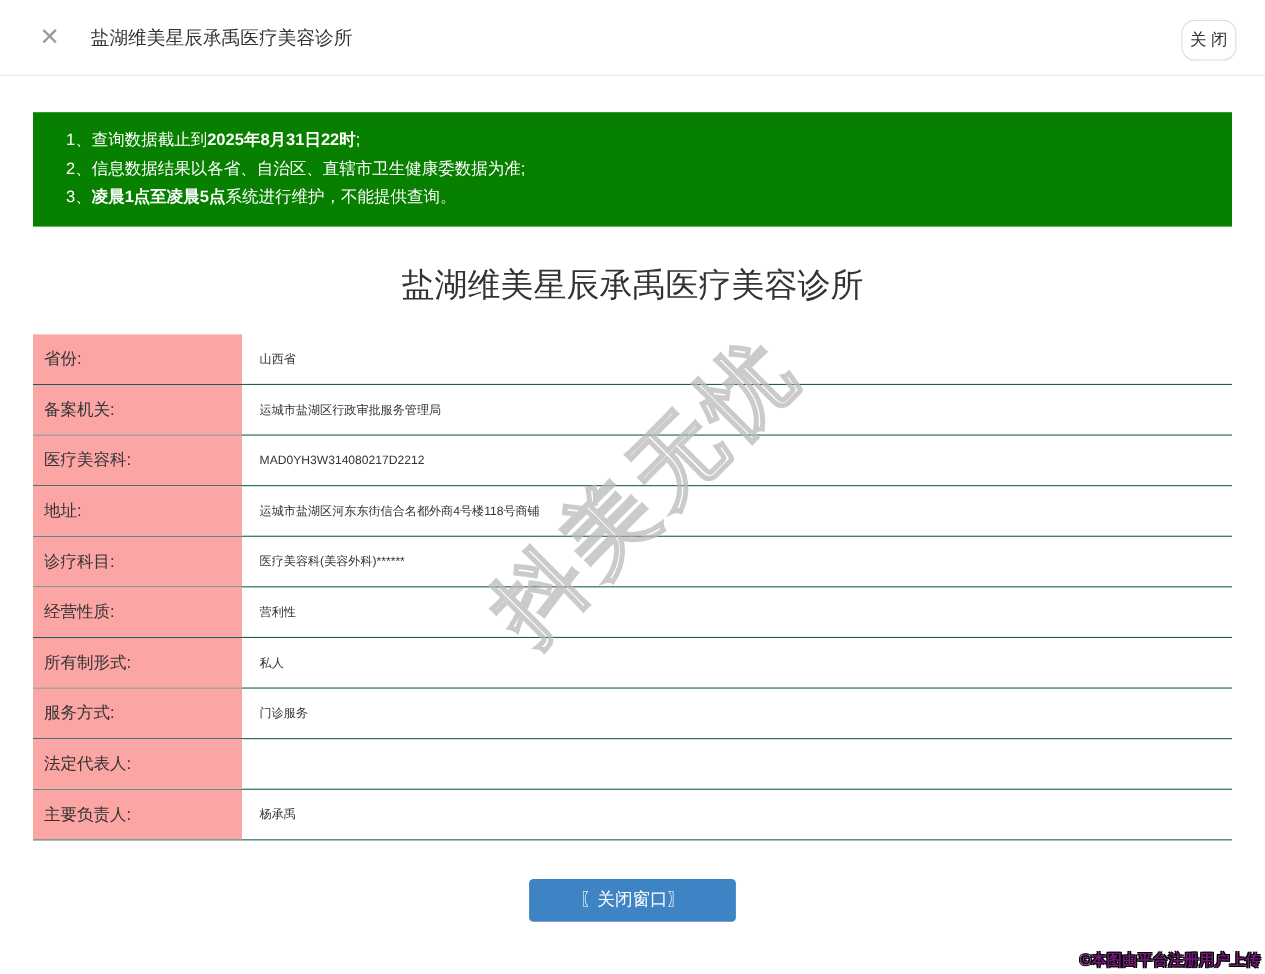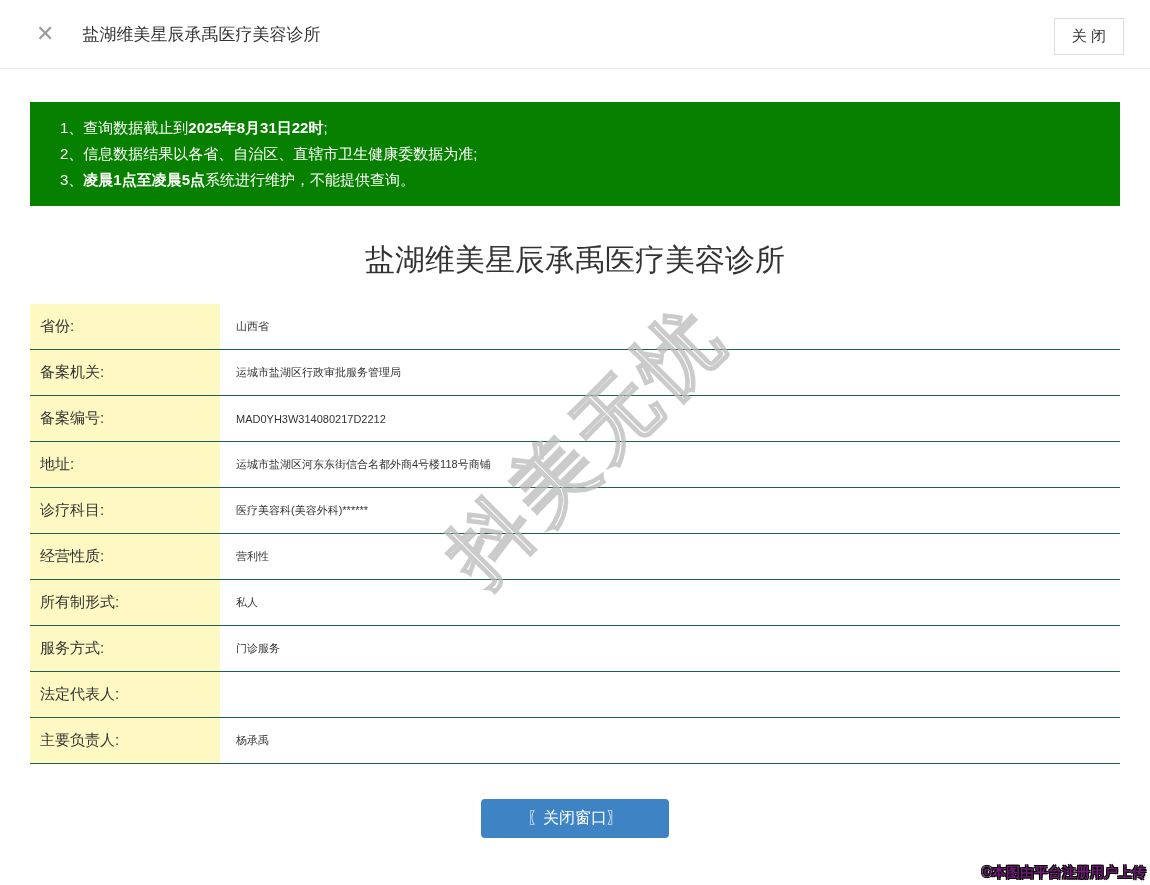--- a/index.html
+++ b/index.html
@@ -33,24 +33,24 @@
   }
   .header .hd-title {
     margin-left: 28px;
     font-size: 17px;
     color: #333;
   }
   .header .close-btn {
     position: absolute;
     right: 26px;
     top: 18px;
-    padding: 8px 17px;
+    padding: 8px 7px;
     background: #fff;
     border: 1px solid #dcdcdc;
-    border-radius: 0;
+    border-radius: 12px;
     font-size: 15px;
     color: #333;
     cursor: pointer;
     font-family: inherit;
   }
   
   .content { padding: 0 30px; }
   .notice {
     margin-top: 33px;
     background: #078000;
@@ -70,21 +70,21 @@
   }
   
   .info-table { width: 100%; }
   .row {
     display: flex;
     height: 46px;
     border-bottom: 1px solid #1d5f53;
   }
   .row .lbl {
     width: 190px;
-    background: #fef9c3;
+    background: #fca5a5;
     display: flex;
     align-items: center;
     padding-left: 10px;
     font-size: 15px;
     color: #333;
     flex-shrink: 0;
   }
   .row .val {
     flex: 1;
     display: flex;
@@ -157,21 +157,21 @@
     <div class="info-table">
       <div class="row">
         <div class="lbl">省份:</div>
         <div class="val">山西省</div>
       </div>
       <div class="row">
         <div class="lbl">备案机关:</div>
         <div class="val">运城市盐湖区行政审批服务管理局</div>
       </div>
       <div class="row">
-        <div class="lbl">备案编号:</div>
+        <div class="lbl">医疗美容科:</div>
         <div class="val">MAD0YH3W314080217D2212</div>
       </div>
       <div class="row">
         <div class="lbl">地址:</div>
         <div class="val">运城市盐湖区河东东街信合名都外商4号楼118号商铺</div>
       </div>
       <div class="row">
         <div class="lbl">诊疗科目:</div>
         <div class="val">医疗美容科(美容外科)******</div>
       </div>

